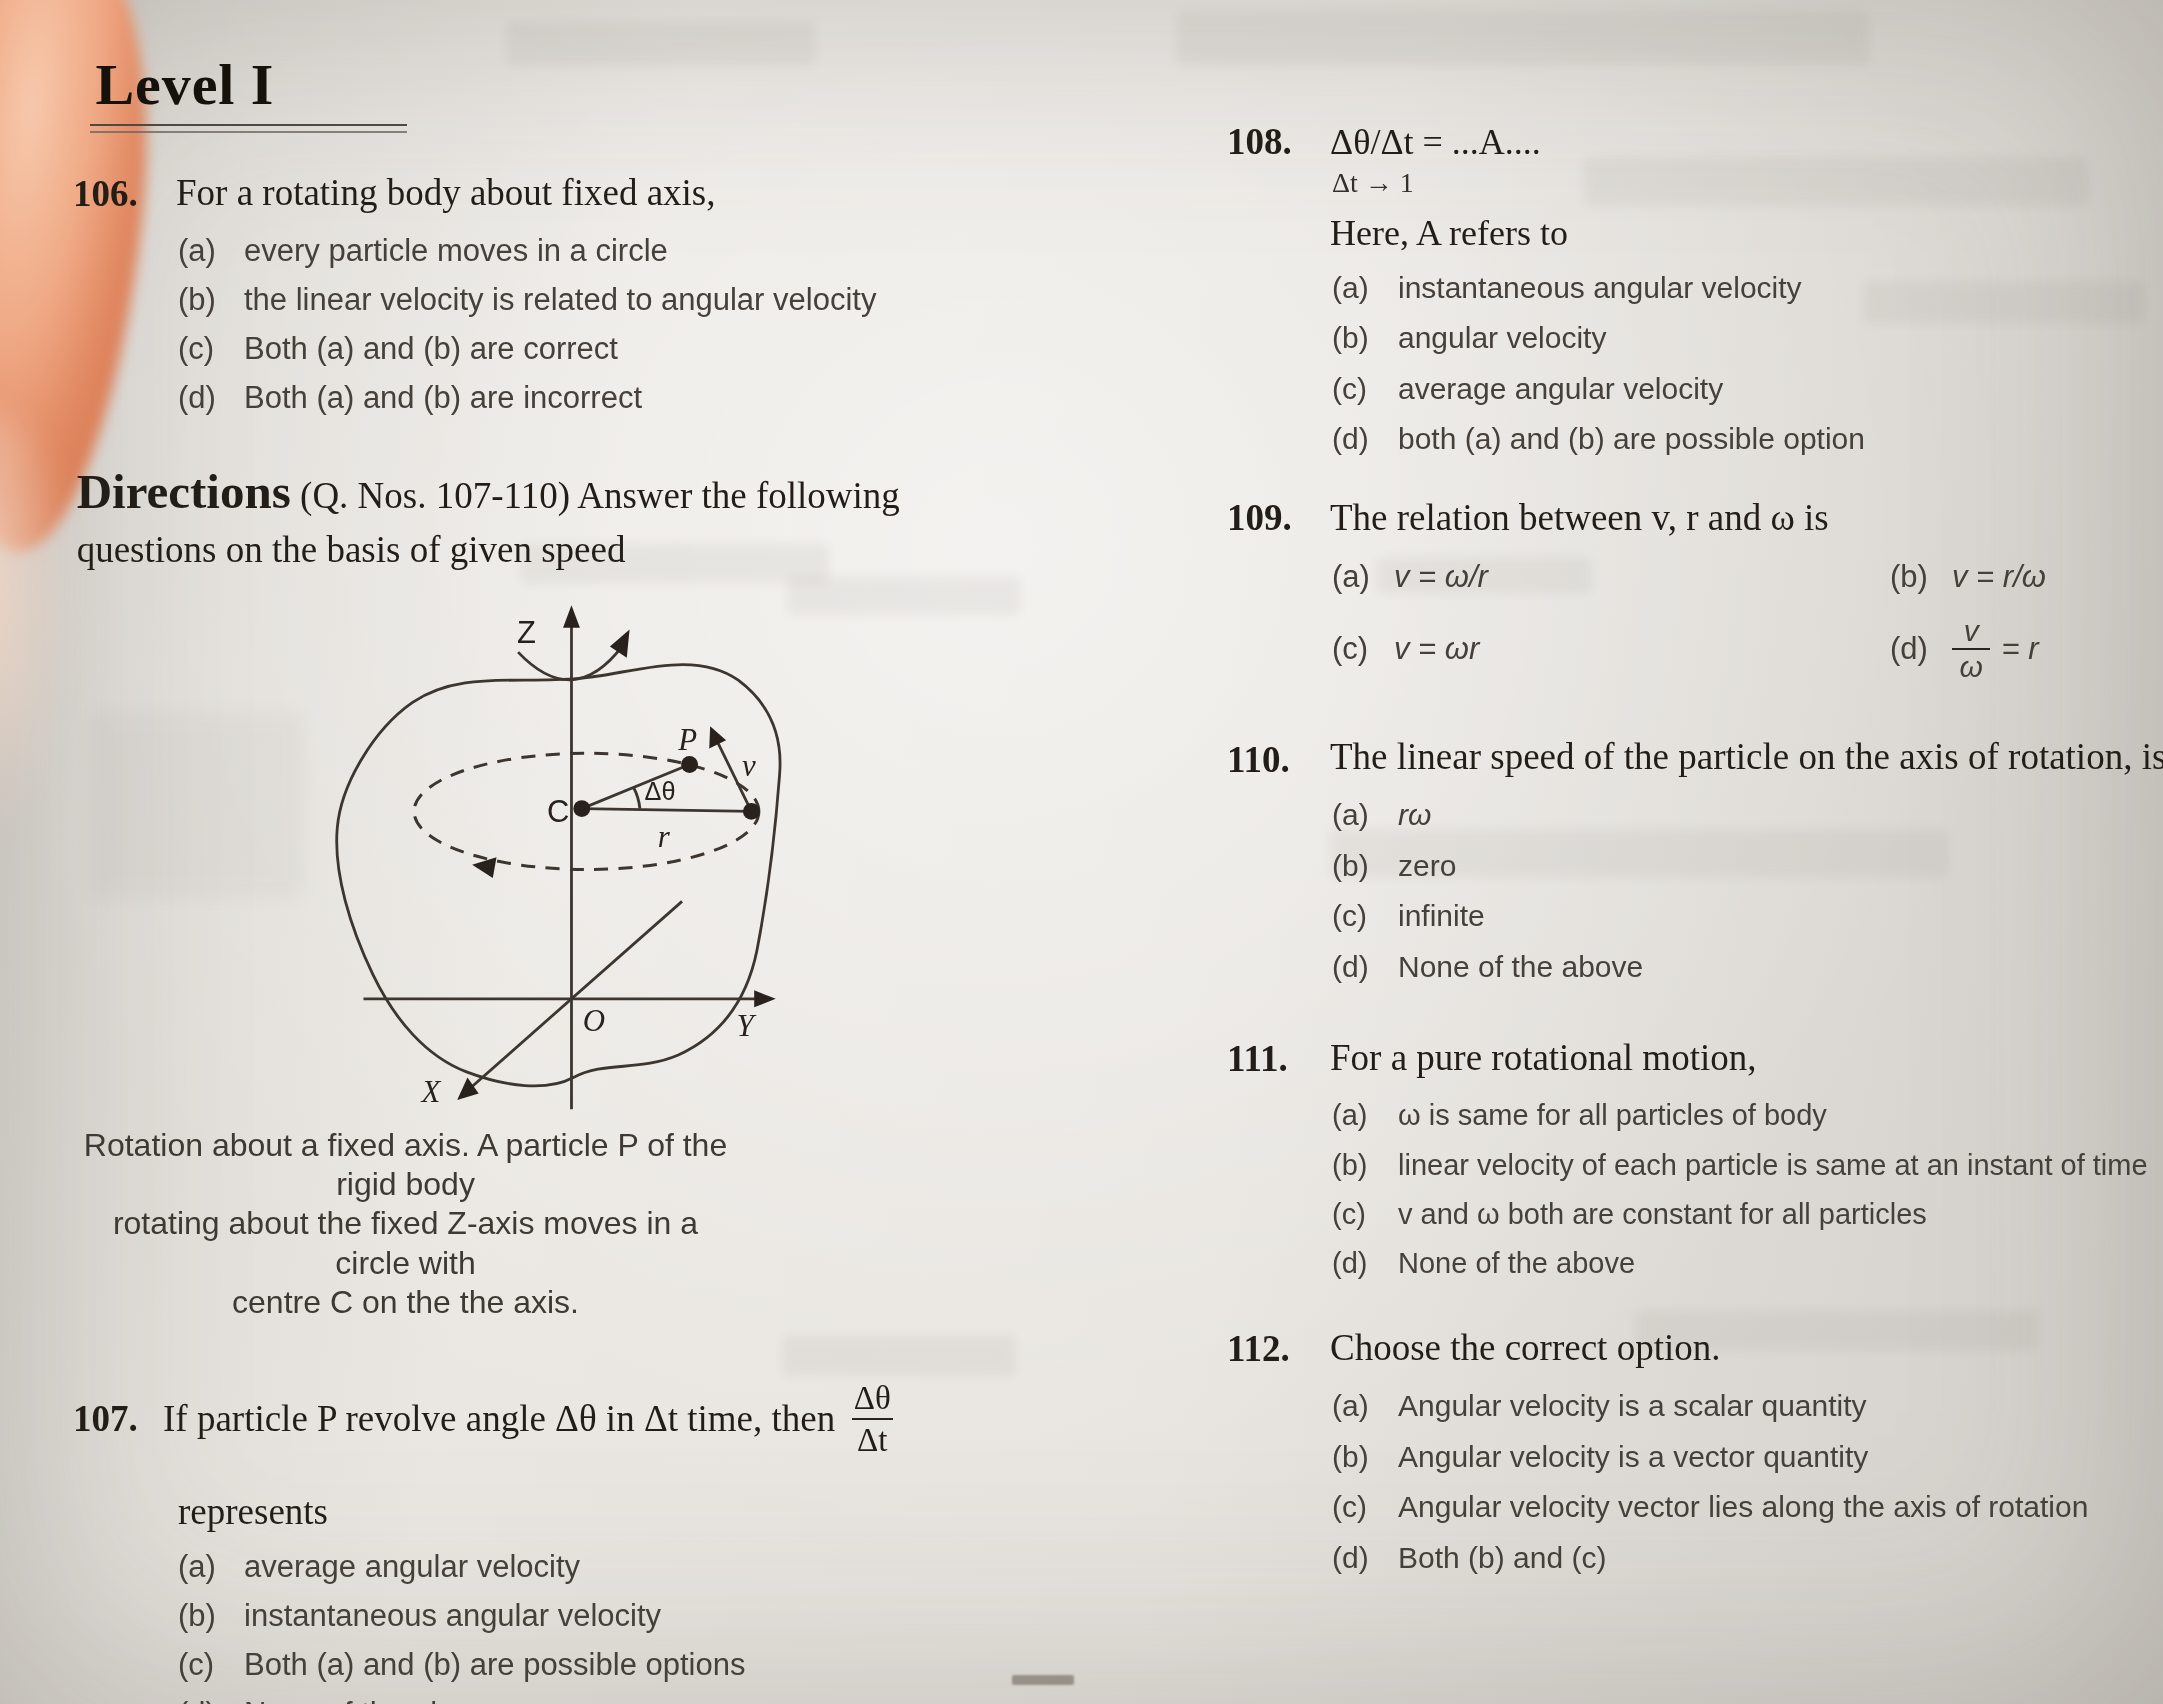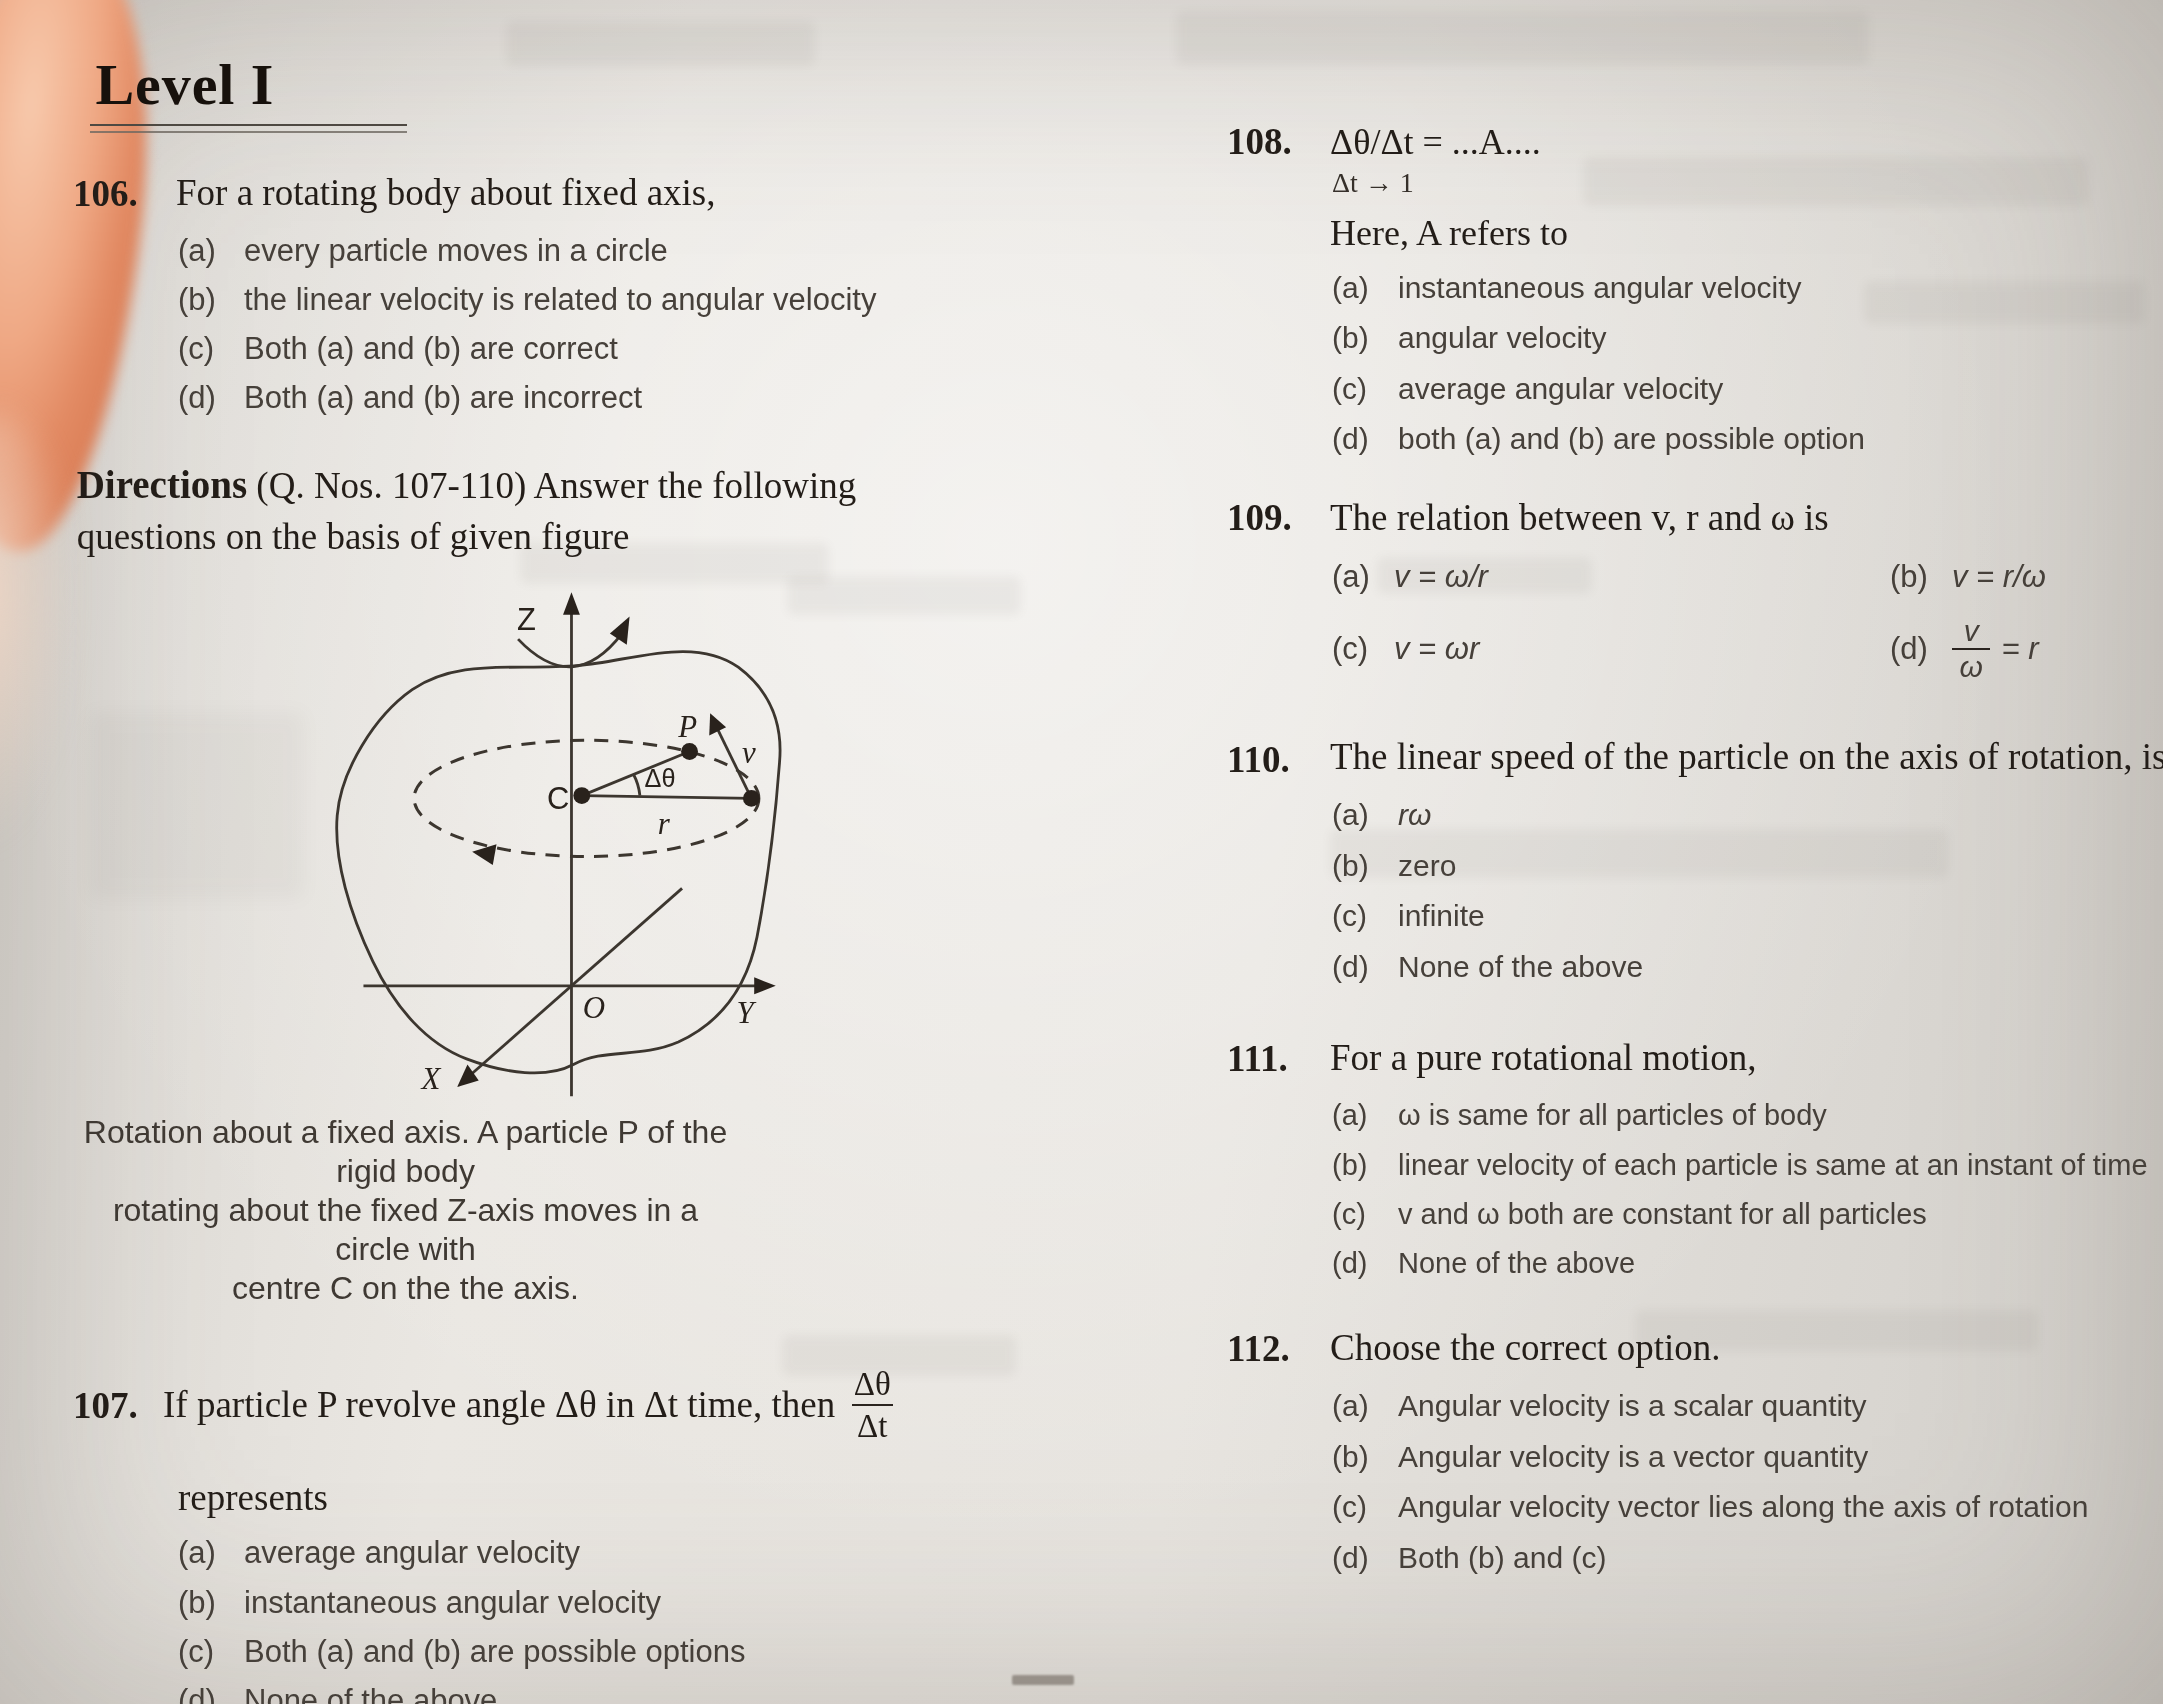--- a/index.html
+++ b/index.html
@@ -35,21 +35,21 @@
   .qnum{font-weight:bold;font-size:37px;width:103px;flex:none;}
   .qnum.narrow{width:90px;}
   .qstem{font-size:37px;line-height:1.3;}
   .opts{margin:15px 0 0 105px;}
   .opt{display:flex;margin-bottom:10.3px;font-family:"Liberation Sans",sans-serif;
     color:#46403a;font-size:31px;line-height:1.25;}
   .olab{width:66px;flex:none;}
   .col-right .opt{font-size:30px;margin-bottom:13px;}
   .col-right .q111 .opt{font-size:29px;}
   .directions{margin:41px 0 0 3.7px;font-size:37px;line-height:1.35;}
-  .dir-bold{font-weight:bold;font-size:39px;}
+  .dir-bold{font-weight:bold;font-size:49px;}
   .figure-wrap{margin:17px 0 0 208px;width:506px;height:525px;position:relative;}
   .figure-wrap svg{width:100%;height:100%;}
   .fig-stroke{stroke:#3c362f;stroke-width:3;fill:none;}
   .fig-dash{stroke:#3c362f;stroke-width:3.2;fill:none;stroke-dasharray:15 11;}
   .fig-fill{fill:#29221c;stroke:none;}
   .fig-label{font-family:"Liberation Sans",sans-serif;font-size:33px;fill:#29221c;}
   .fig-label-it{font-family:"Liberation Serif",serif;font-style:italic;font-size:33px;fill:#29221c;}
   .fig-label-sm{font-family:"Liberation Sans",sans-serif;font-size:27px;fill:#29221c;}
   .caption{margin:9.4px 0 0 0;width:665px;text-align:center;
     font-family:"Liberation Sans",sans-serif;font-size:32px;line-height:1.22;color:#3f3933;}
@@ -121,21 +121,21 @@
         <div class="opt">
           <span class="olab">(d)</span>
           <span>Both (a) and (b) are incorrect</span>
         </div>
       </div>
     </div>
 
     <p class="directions">
       <span class="dir-bold">Directions</span>
       <span>(Q. Nos. 107-110) Answer the following</span><br>
-      <span>questions on the basis of given figure</span>
+      <span>questions on the basis of given speed</span>
     </p>
 
     <div class="figure-wrap">
       <svg viewBox="0 0 540 560">
 
         <path class="fig-stroke" d="M 140 118 C 190 84 250 98 318 92 C 372 88 440 60 488 94 C 520 118 536 152 532 196 C 527 262 518 330 508 382 C 498 432 472 472 424 494 C 382 512 346 500 312 518 C 284 533 240 528 198 512 C 156 496 122 458 98 408 C 74 358 56 300 60 252 C 64 204 100 146 140 118 Z"></path>
 
         <ellipse class="fig-dash" cx="326" cy="234" rx="184" ry="62"></ellipse>
         <polygon class="fig-fill" points="204,291 230,283 226,305"></polygon>
 

